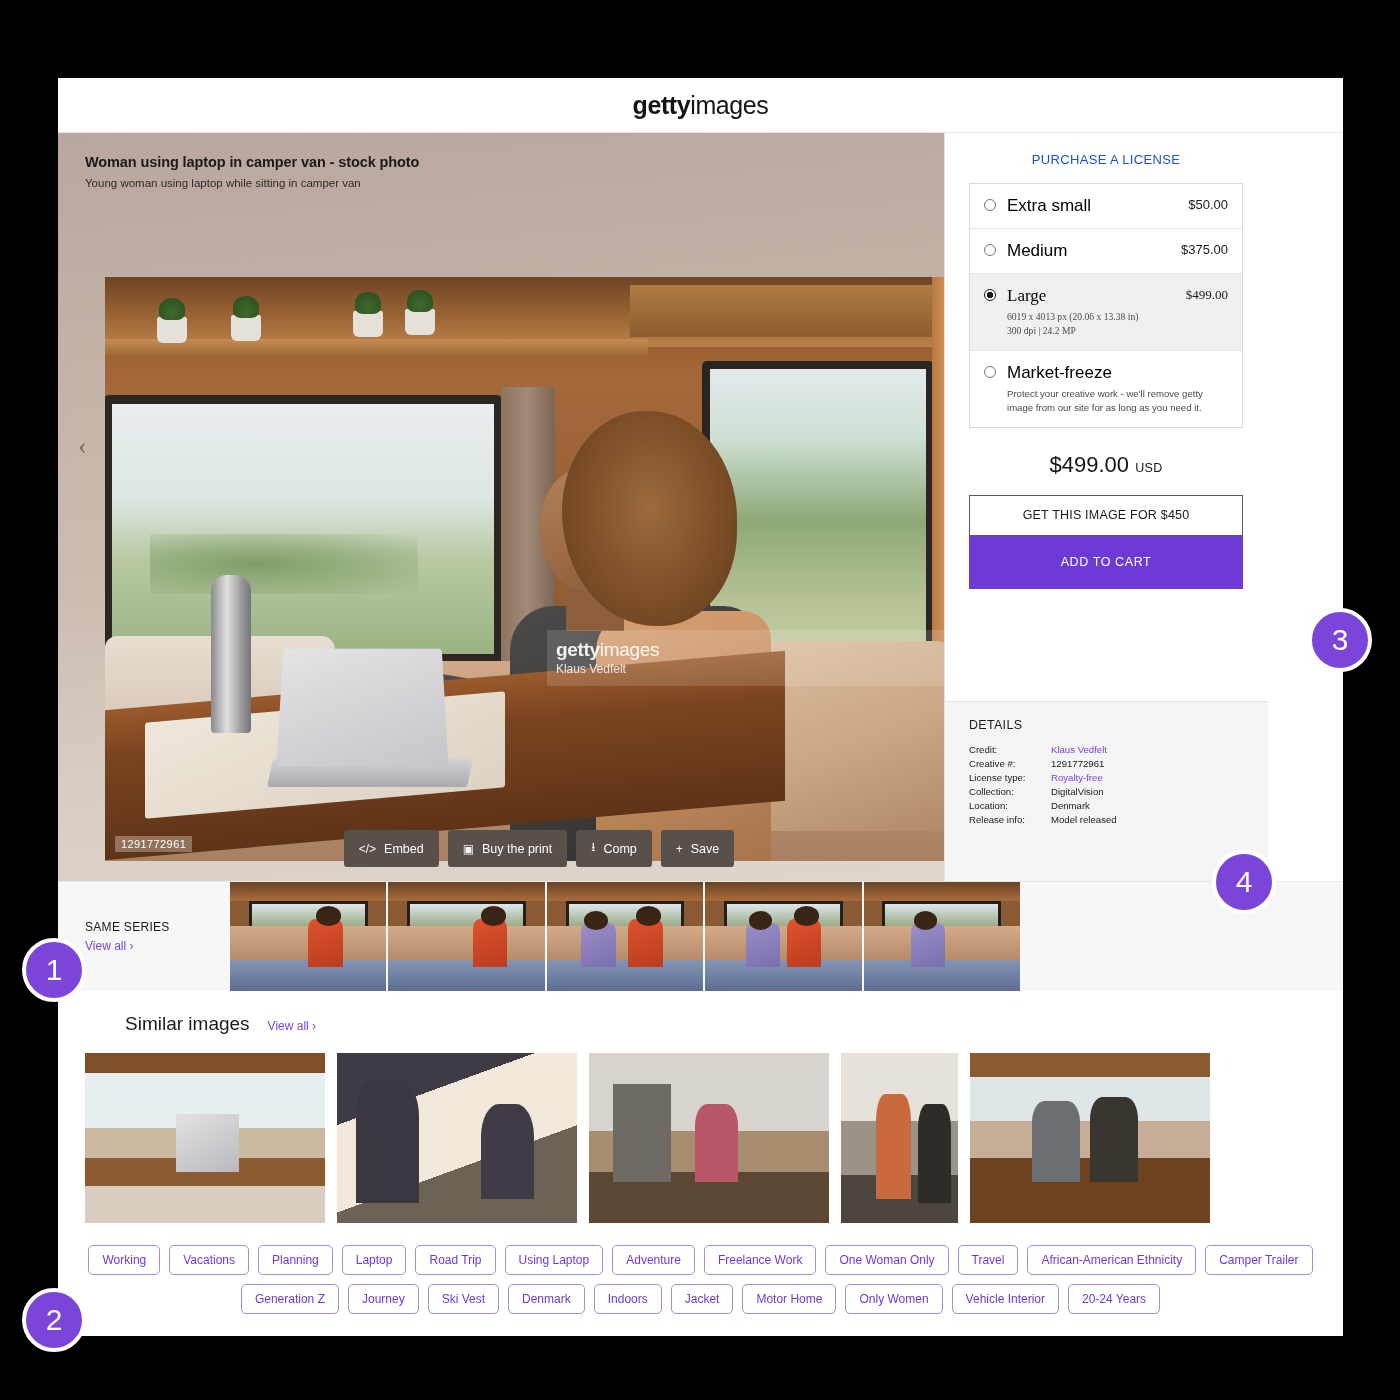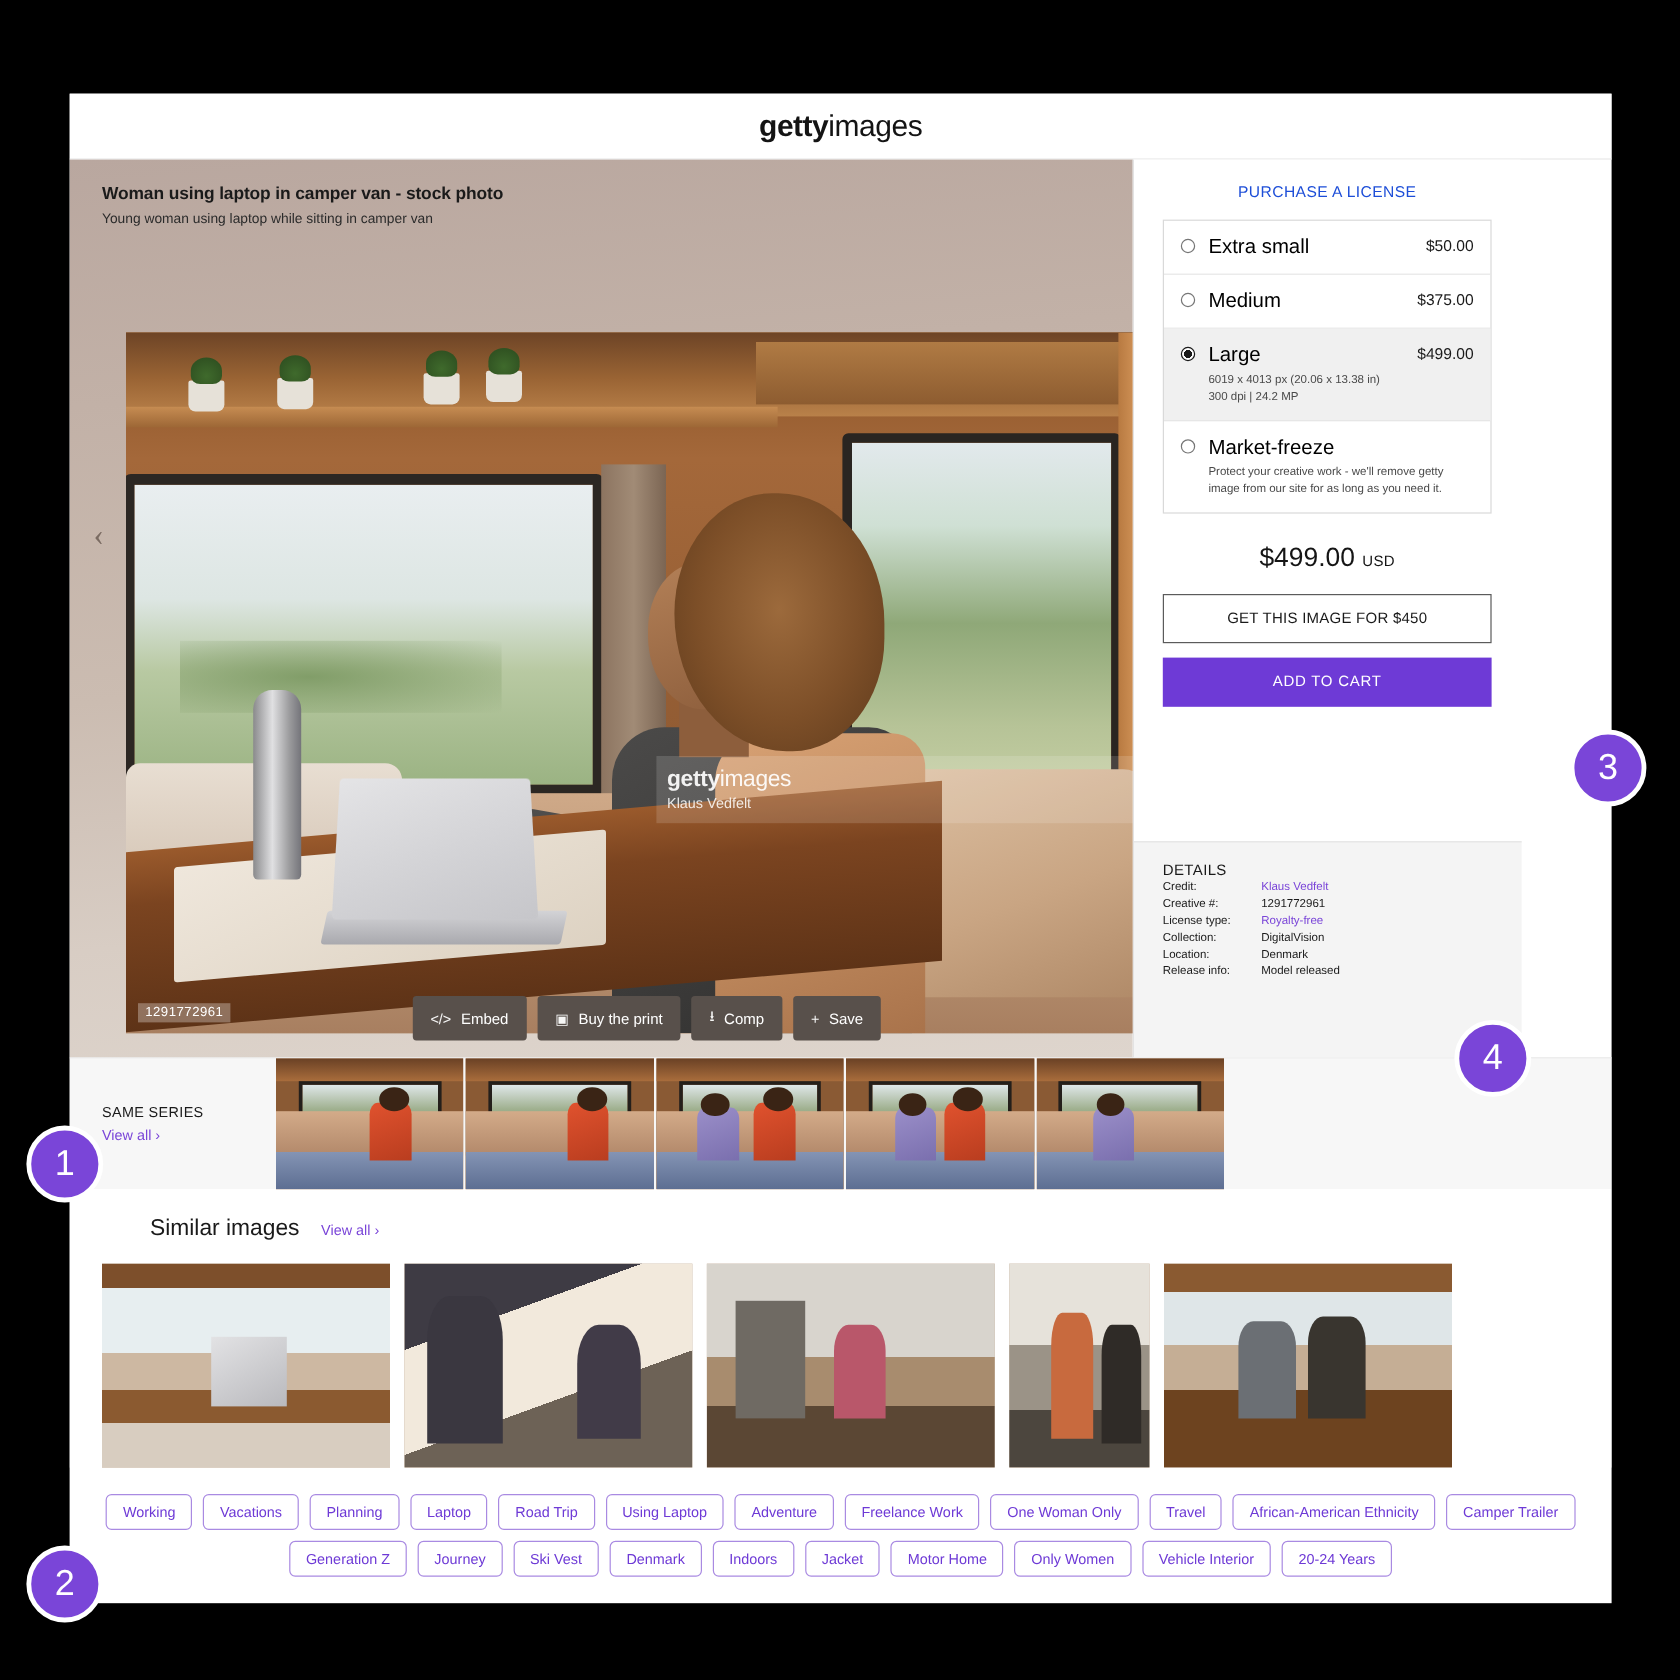--- a/index.html
+++ b/index.html
@@ -169,49 +169,49 @@
     display:inline-block; width:11px; height:11px; border:1px solid #555;
     border-radius:50%; font-size:8px; line-height:10px; text-align:center;
     vertical-align:middle; margin-left:2px; color:#555;
   }
   .lic-box { border:1px solid #d9d9d9; margin-top: 16px; }
   .lic-row {
     display:flex; align-items:flex-start; gap:11px;
     padding: 12px 14px; border-bottom:1px solid #e6e6e6;
   }
   .lic-row:last-child { border-bottom:none; }
-  .lic-row.sel { background:#f0f0f0; }
+  .lic-row.sel { background:#f0f0f0;font-family:Liberation Serif, serif; }
   .radio { width:12px; height:12px; border:1px solid #767676; border-radius:50%; flex:0 0 auto; margin-top:3px; }
   .radio.on { border-color:#1a1a1a; background:
       radial-gradient(circle, #1a1a1a 0 46%, #fff 48% 100%); }
   .lic-main { flex:1; }
   .lic-name { font-size:17px; color:#000000; }
   .lic-sub { font-size:9.6px; color:#4a4a4a; line-height:1.45; margin-top:4px; }
   .lic-price { font-size:13px; color:#1a1a1a; white-space:nowrap; padding-top:1px; }
 
   .price-big { text-align:center; margin-top: 24px; font-size:22px; color:#151515; }
   .price-big .cur { font-size:12.5px; letter-spacing:.3px; }
   .btn-outline {
     margin-top: 17px; width:100%; height: 41px;
     border:1px solid #5b5b5b; background:#fff; color:#1a1a1a;
     font-size:12.5px; letter-spacing:.2px; cursor:pointer;
   }
   .btn-cart {
-    margin-top: 12px; width:100%; height: 41px;
+    margin-top: 0; width:100%; height: 53px;
     background:#6e3ad6; color:#fff; border:none;
     font-size:12.5px; letter-spacing:.6px; cursor:pointer;
   }
 
   
   .details-panel {
     position:absolute; left:0; bottom:0; width:323px; height: 180px;
     background:#f4f4f4; border-top:1px solid #e3e3e3;
     padding: 16px 24px;
   }
-  .det-head { font-size:12.5px; color:#1a1a1a; letter-spacing:.3px; margin-bottom:0; }
+  .det-head { font-size:12.5px; color:#1a1a1a; letter-spacing:.3px; margin-bottom:10px; }
   .det-tbl { font-size:9.6px; color:#1a1a1a; border-collapse:collapse; }
   .det-tbl td { padding: 1.5px 0; vertical-align:top; }
   .det-tbl td.k { width:76px; color:#1a1a1a; }
   .det-tbl td.v { padding-left:6px; }
   .lk { color:#7a45d8; }
 
   
   .series-row { display:flex; height: 110px; background:#f7f7f7; border-top:1px solid #eaeaea; }
   .series-label { width: 172px; padding: 38px 0 0 27px; }
   .ss-title { font-size:12px; letter-spacing:.3px; color:#1a1a1a; }

